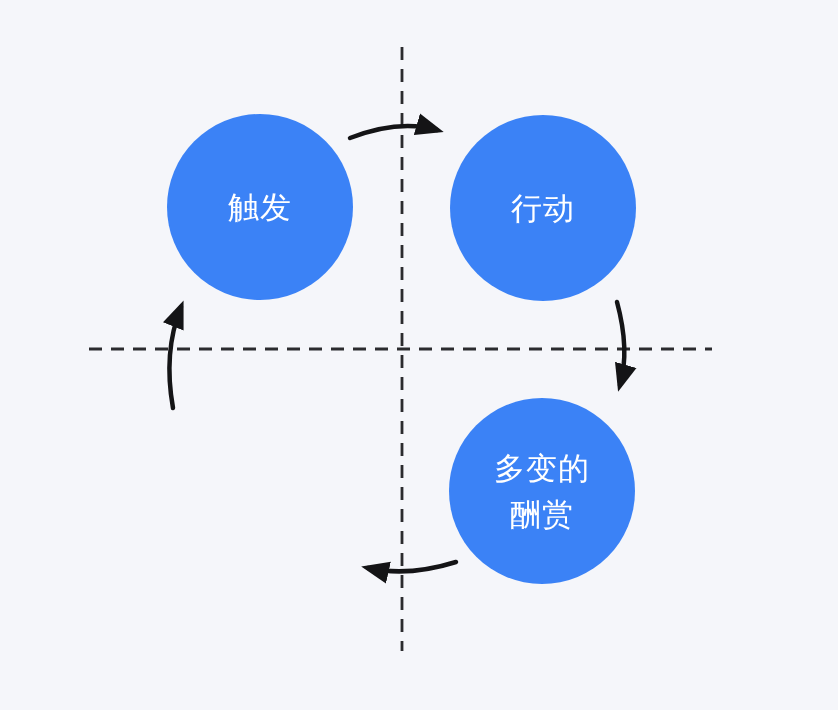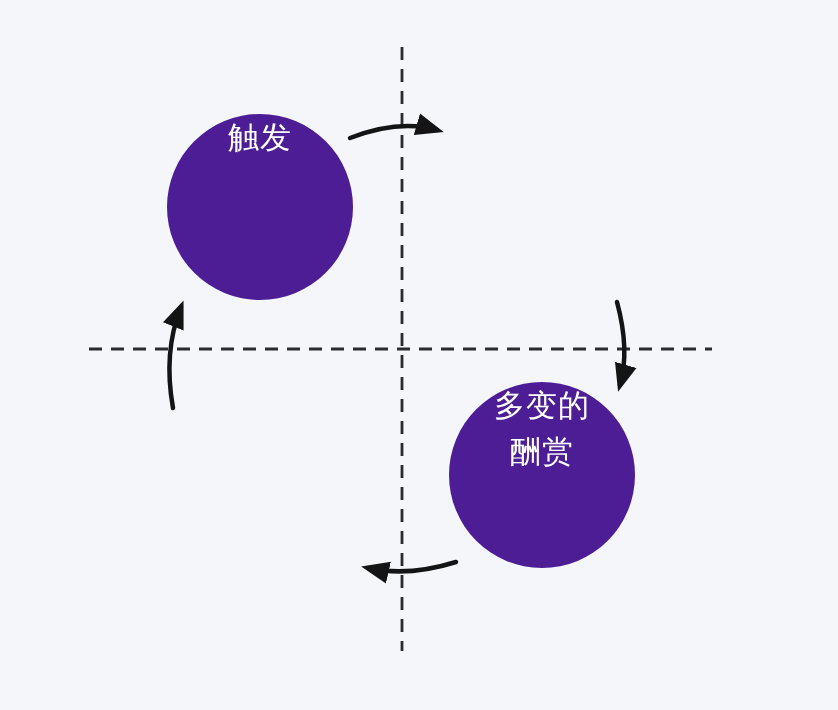--- a/index.html
+++ b/index.html
@@ -22,37 +22,38 @@
     top: 0;
     width: 838px;
     height: 710px;
     pointer-events: none;
   }
   .node {
     position: absolute;
     width: 186px;
     height: 186px;
     border-radius: 50%;
-    background: #4c1d95;
+    background: #3b82f6;
     display: flex;
+    align-items: center;
     justify-content: center;
     text-align: center;
   }
   .node-label {
     color: #FFFFFF;
     font-size: 31px;
     font-weight: 500;
     letter-spacing: 1px;
     line-height: 46px;
     white-space: pre-line;
     user-select: none;
   }
   .node-trigger        { left: 167px; top: 114px; }
   .node-action         { left: 450px; top: 115px; }
-  .node-variable-reward{ left: 449px; top: 382px; }
+  .node-variable-reward{ left: 449px; top: 398px; }
   .node-investment     { left: 168px; top: 395px; }
 </style>
 </head>
 <body>
 
 <div class="canvas">
 
   <svg class="lines-layer" viewBox="0 0 838 710" xmlns="http://www.w3.org/2000/svg">
     <defs>
       <marker id="ah" viewBox="0 0 10 8" refX="7.5" refY="4" markerWidth="6.2" markerHeight="5.2" orient="auto">
@@ -66,20 +67,23 @@
     <path d="M 350 138 Q 399 119 437 130" fill="none" stroke="#141416" stroke-width="4.5" stroke-linecap="round" marker-end="url(#ah)"></path>
     <path d="M 617 302 Q 630 350 620 385" fill="none" stroke="#141416" stroke-width="4.5" stroke-linecap="round" marker-end="url(#ah)"></path>
     <path d="M 456 562 Q 408 577 368 568" fill="none" stroke="#141416" stroke-width="4.5" stroke-linecap="round" marker-end="url(#ah)"></path>
     <path d="M 173 408 Q 163 352 181 307" fill="none" stroke="#141416" stroke-width="4.5" stroke-linecap="round" marker-end="url(#ah)"></path>
   </svg>
 
   <div class="node node-trigger">
     <span class="node-label">触发</span>
   </div>
 
+  <div class="node node-action">
+    <span class="node-label">行动</span>
+  </div>
 
   <div class="node node-variable-reward">
     <span class="node-label">多变的
 酬赏</span>
   </div>
 
 
 </div>
 
 </body></html>

